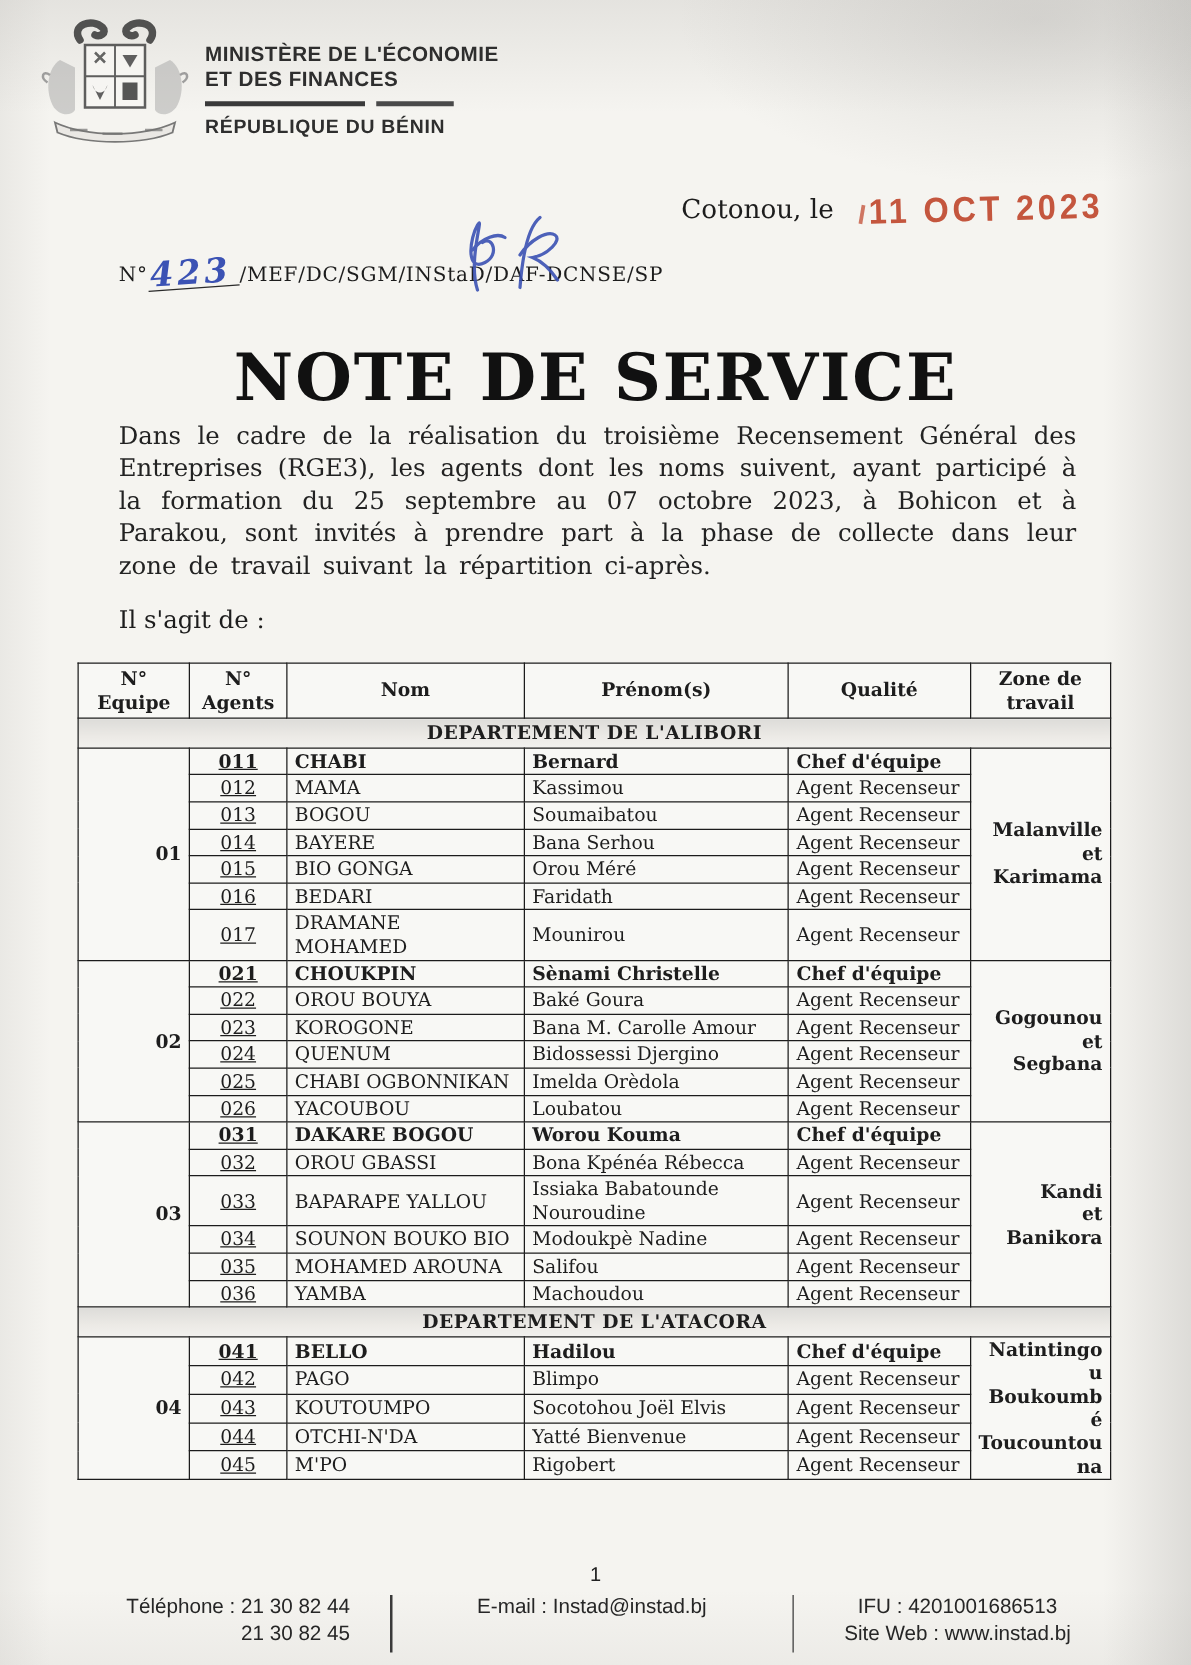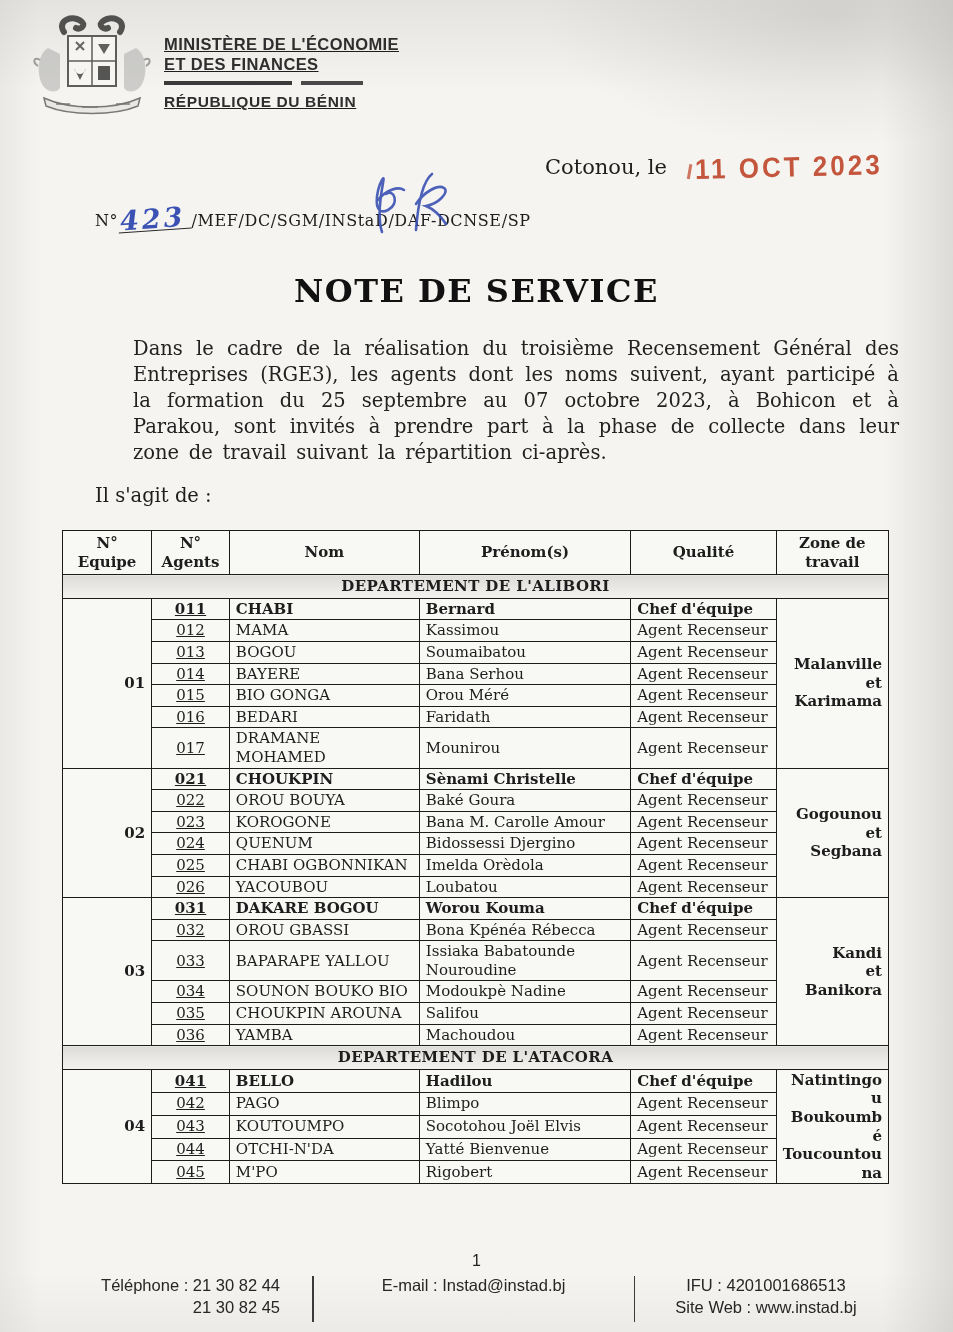--- a/index.html
+++ b/index.html
@@ -18,21 +18,21 @@
     color:#1d1d1d;
   }
   
   .page::before{
     content:"";position:absolute;left:540px;top:0;width:413px;height:150px;
     background:radial-gradient(ellipse at 70% 10%, rgba(160,158,155,0.28), rgba(160,158,155,0) 70%);
     pointer-events:none;
   }
   
   .coat{position:absolute;left:26px;top:10px;width:132px;height:110px;opacity:.8;filter:blur(.3px);}
-  .ministry{position:absolute;left:164px;top:34px;font-family:"Liberation Sans",sans-serif;text-decoration:underline;}
+  .ministry{position:absolute;left:164px;top:34px;font-family:"Liberation Sans",sans-serif;}
   .ministry .l1{font-size:16.5px;font-weight:bold;letter-spacing:.4px;color:#2e2e2e;line-height:1.22;}
   .ministry .rule{display:flex;gap:9px;margin:7px 0 8px 0;}
   .ministry .rule i{display:block;height:4px;background:#3a3a3a;}
   .ministry .rule i:first-child{width:128px;}
   .ministry .rule i:last-child{width:62px;background:#4a4a4a;}
   .ministry .rep{font-size:15.5px;font-weight:bold;letter-spacing:.6px;color:#2e2e2e;}
   .instad{position:absolute;left:650px;top:16px;width:245px;height:122px;}
   .instad svg{width:100%;height:100%;}
   
   .dateline{position:absolute;left:545px;top:150px;font-size:21px;white-space:nowrap;}
@@ -47,25 +47,25 @@
   .refnum{
     display:inline-block;color:var(--ink-blue,#3b52b4);
     font-size:27px;font-weight:bold;font-style:italic;letter-spacing:3px;
     transform:rotate(-4deg);border-bottom:1.5px solid #2a2a2a;
     padding:0 6px 0 2px;line-height:.8;position:relative;top:2px;
   }
   .signature{position:absolute;left:348px;top:160px;width:120px;height:80px;}
   
   .title{
     position:absolute;left:0;top:272px;width:100%;text-align:center;
-    font-size:32px;font-weight:bold;letter-spacing:1.5px;color:#111;
+    font-size:52px;font-weight:bold;letter-spacing:1.5px;color:#111;
   }
   .bodypar{
     position:absolute;left:95px;top:336px;width:766px;
-    font-size:19.5px;line-height:1.33;text-align:justify;word-spacing:3.5px;color:#222;margin-left:38px;
+    font-size:19.5px;line-height:1.33;text-align:justify;word-spacing:3.5px;color:#222;
   }
   .intro{position:absolute;left:95px;top:484px;font-size:19.5px;}
   
   .tablewrap{position:absolute;left:62px;top:530px;width:827px;}
   table.doc{border-collapse:collapse;width:100%;table-layout:fixed;background:rgba(255,255,255,.35);}
   table.doc th,table.doc td{
     border:1.4px solid #1c1c1c;padding:1px 6px;font-size:15px;line-height:1.24;
     overflow-wrap:break-word;
   }
   table.doc th{font-weight:bold;text-align:center;white-space:pre-line;padding:3px 4px;vertical-align:middle;}
@@ -293,21 +293,21 @@
             <td class="agent-qualite">Agent Recenseur</td>
           </tr>
           <tr>
             <td class="agent-no">034</td>
             <td class="agent-nom">SOUNON BOUKO BIO</td>
             <td class="agent-prenom">Modoukpè Nadine</td>
             <td class="agent-qualite">Agent Recenseur</td>
           </tr>
           <tr>
             <td class="agent-no">035</td>
-            <td class="agent-nom">CHOUKPIN AROUNA</td>
+            <td class="agent-nom">MOHAMED AROUNA</td>
             <td class="agent-prenom">Salifou</td>
             <td class="agent-qualite">Agent Recenseur</td>
           </tr>
           <tr>
             <td class="agent-no">036</td>
             <td class="agent-nom">YAMBA</td>
             <td class="agent-prenom">Machoudou</td>
             <td class="agent-qualite">Agent Recenseur</td>
           </tr>
           <tr class="section-row">

